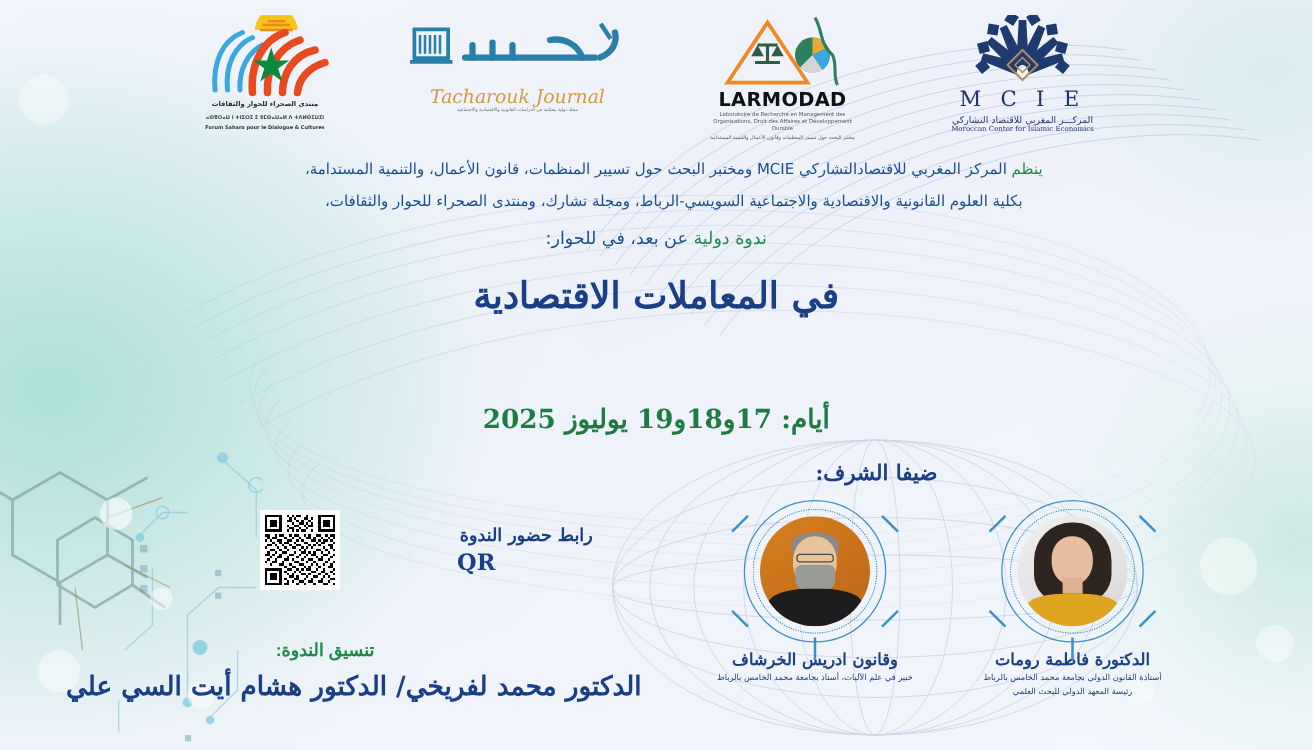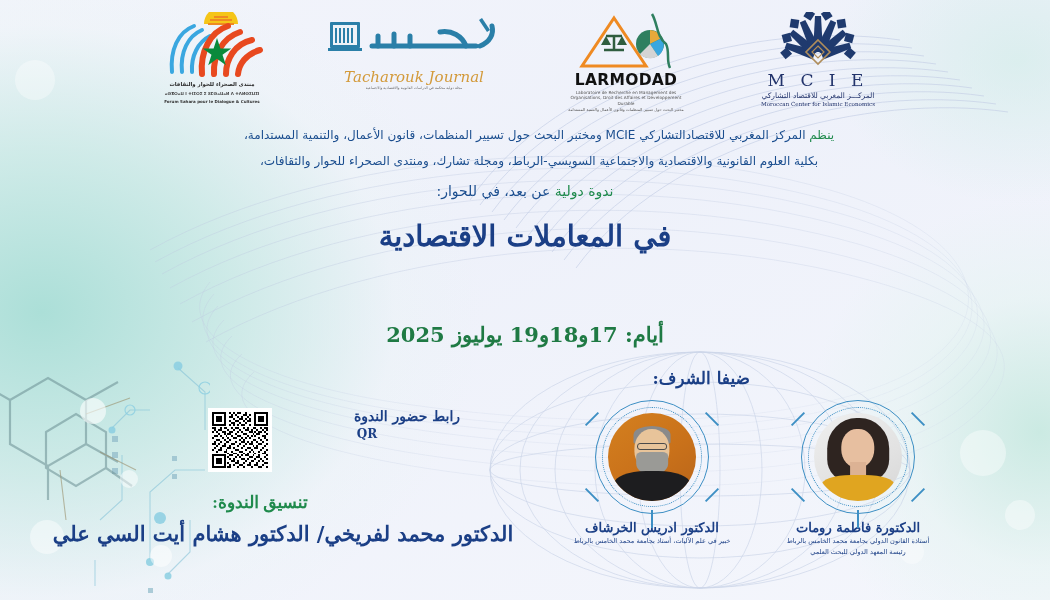--- a/index.html
+++ b/index.html
@@ -139,32 +139,32 @@
   .ph-man .body { position:absolute; left:50%; bottom:0; width:86%; height:34%; transform:translateX(-50%); border-radius:42% 42% 0 0; background:#1d1d1f; }
 
   
   .ph-woman { width: 100%; height: 100%; position: relative; background: linear-gradient(150deg,#efefef 0%, #e2e2e2 60%, #d6d6d6 100%); }
   .ph-woman .hair { position:absolute; left:50%; top:6%; width:70%; height:72%; transform:translateX(-50%); border-radius:48% 48% 36% 36%; background:#2e2420; }
   .ph-woman .face { position:absolute; left:50%; top:18%; width:38%; height:44%; transform:translateX(-50%); border-radius:46% 46% 48% 48%; background:#e7bfa0; }
   .ph-woman .body { position:absolute; left:50%; bottom:0; width:84%; height:30%; transform:translateX(-50%); border-radius:40% 40% 0 0; background:#e0a520; }
   .ph-woman .neck { position:absolute; left:50%; top:56%; width:18%; height:14%; transform:translateX(-50%); background:#dcb294; }
 
   
-  .qr-block { position: absolute; left: 208px; top: 408px; z-index: 5; display: flex; align-items: flex-start; }
+  .qr-block { position: absolute; left: 208px; top: 408px; z-index: 5; display: flex; align-items: center; gap: 14px;}
   .qr-img { width: 64px; height: 64px; background:#fff; padding: 4px; }
   .qr-txt { direction: rtl; text-align: center; color: #1b3f86;
             font-family:"DejaVu Serif","Liberation Serif",serif; }
   .qr-txt .l1 { font-size: 14px; font-weight: bold; }
-  .qr-txt .l2 { font-size: 12px; font-weight: bold; margin-top: 3px; font-family:"DejaVu Serif",serif;}
+  .qr-txt .l2 { font-size: 18px; font-weight: bold; margin-top: 3px; font-family:"DejaVu Serif",serif;}
 
   
   .coord { position: absolute; left: 0; top: 492px; width: 520px; z-index: 5;
            direction: rtl; text-align: center; }
-  .coord .h { color: #1f8a4c; font-weight: bold; font-size: 17px;
-              font-family:Liberation Serif, serif; }
+  .coord .h { color: #1f8a4c; font-weight: bold; font-size: 14px;
+              font-family:Liberation Sans, sans-serif;margin-top:20px; }
   .coord .n { color: #1b3f86; font-weight: bold; font-size: 21px; margin-top: 8px;
               font-family:"DejaVu Serif","Liberation Serif",serif;padding-left:46px; }
 </style>
 </head>
 <body>
 
 <div class="poster">
 
   <div class="deco">
     <svg viewBox="0 0 1050 600" preserveAspectRatio="none" xmlns="http://www.w3.org/2000/svg">
@@ -433,21 +433,21 @@
       <div class="photo">
         <div class="ph-man">
           <div class="hair"></div>
             <div class="head"></div>
             <div class="beard"></div>
             <div class="glass"></div>
             <div class="body"></div>
         </div>
       </div>
     </div>
-    <div class="pname">الدكتور ادريس الخرشاف</div>
+    <div class="pname">وقانون ادريس الخرشاف</div>
     <div class="pdesc">خبير في علم الآليات، أستاذ بجامعة محمد الخامس بالرباط</div>
     <div class="pdesc"></div>
   </div>
 
   <div class="qr-block">
     <div class="qr-img">
       <svg viewBox="0 0 29 29" shape-rendering="crispEdges" xmlns="http://www.w3.org/2000/svg" width="56" height="56">
         <rect width="29" height="29" fill="#ffffff"></rect>
         <g fill="#000000">
           <rect x="0" y="0" width="7" height="7"></rect>

